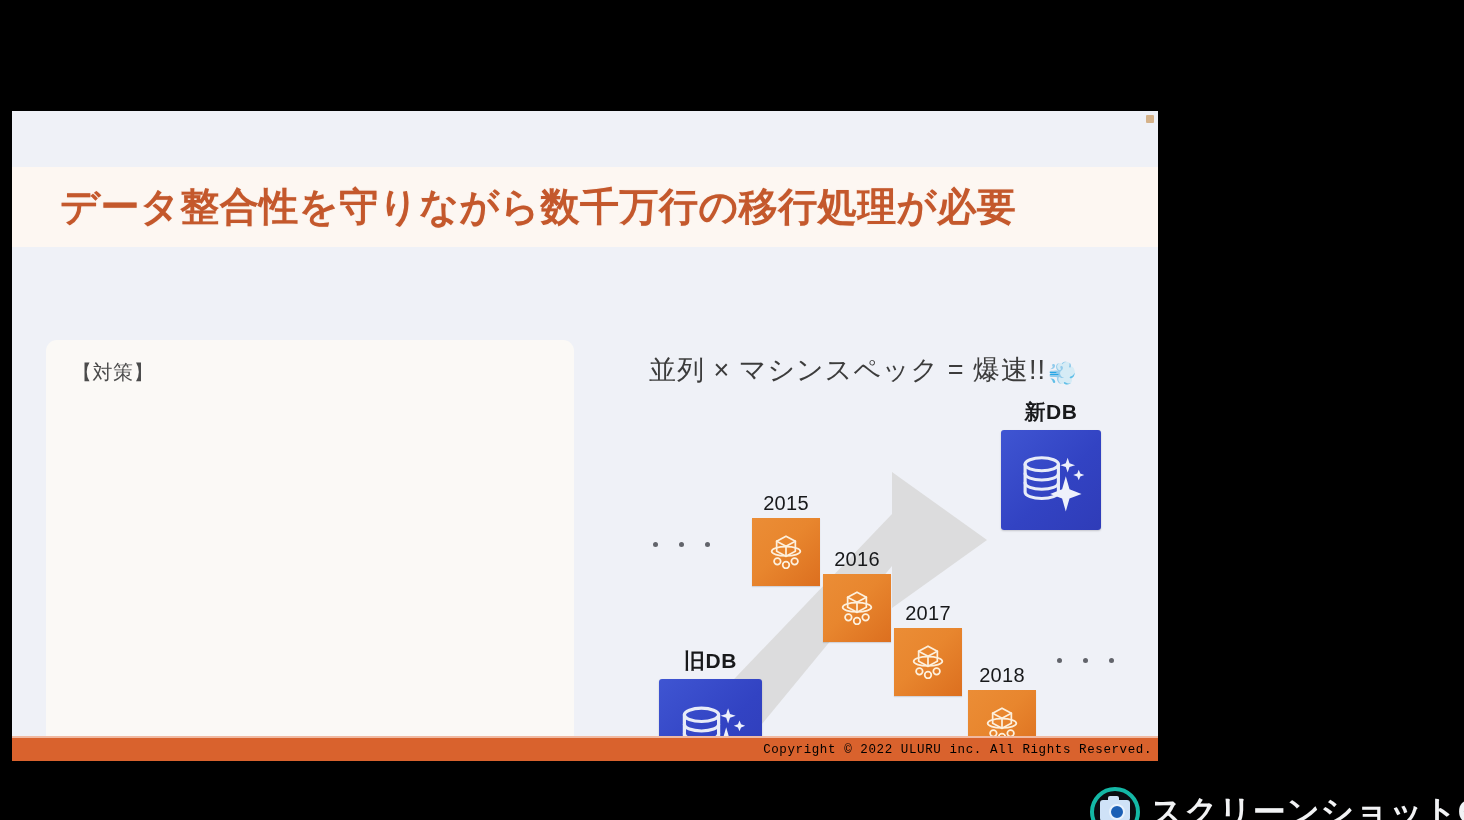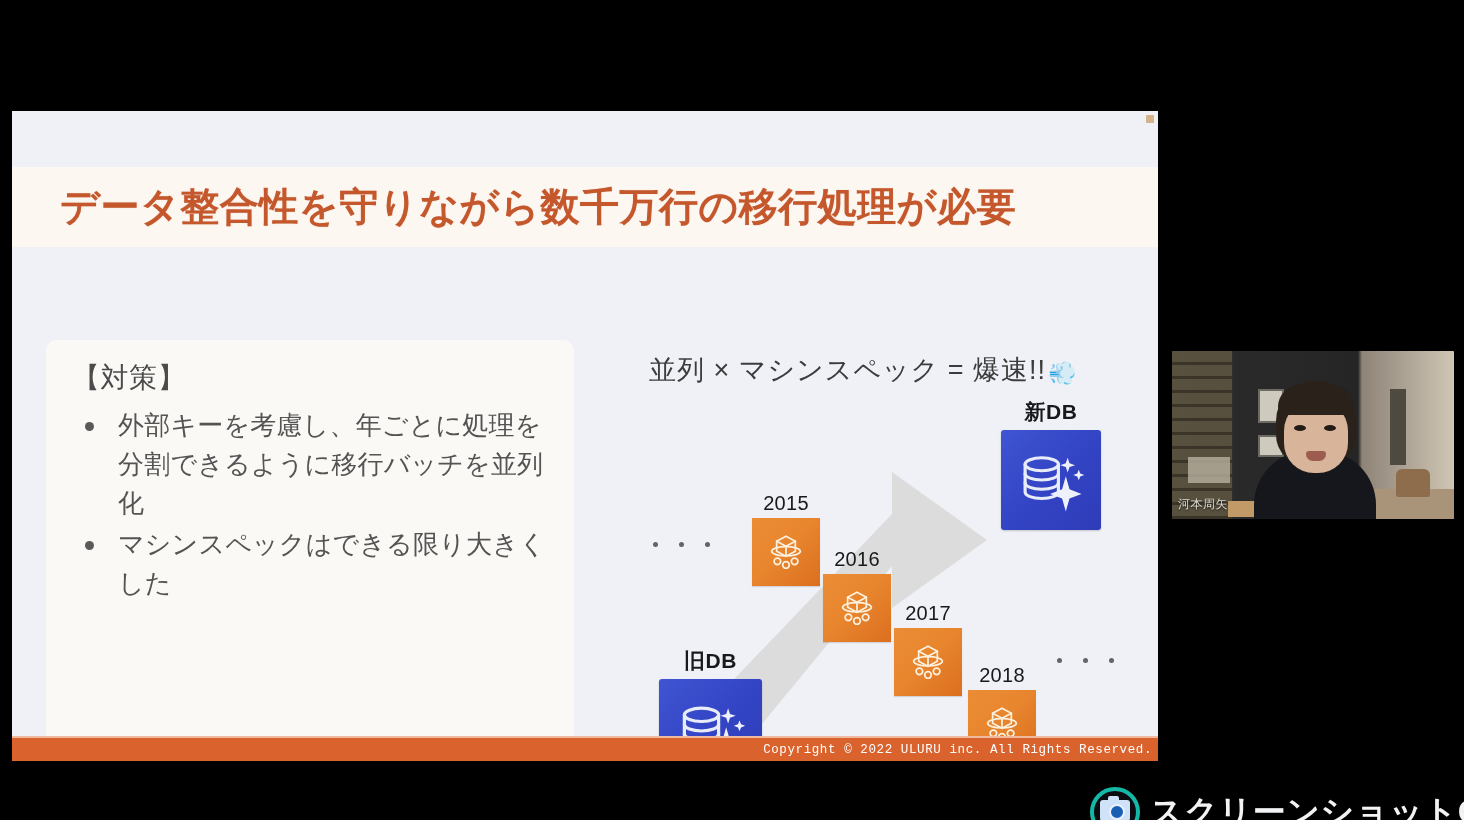--- a/index.html
+++ b/index.html
@@ -70,21 +70,21 @@
     top: 229px;
     width: 528px;
     height: 466px;
     background: #fbf9f6;
     border-radius: 11px;
   }
   #measures-heading {
     position: absolute;
     left: 26px;
     top: 19px;
-    font-size: 28px;
+    font-size: 20px;
     color: #4b4b4b;
     letter-spacing: 0.5px;
   }
   #measures-list {
     position: absolute;
     left: 26px;
     top: 66px;
     width: 486px;
     list-style: none;
   }
@@ -216,21 +216,21 @@
     height: 25px;
     background: #d9622d;
     border-top: 2px solid #f0b9a1;
     display: flex;
     align-items: center;
     justify-content: flex-end;
   }
   #copyright {
     font-family: "Liberation Mono", "DejaVu Sans Mono", monospace;
     font-size: 12.5px;
-    color: #ffffff;
+    color: #000000;
     margin-right: 6px;
     letter-spacing: 0.6px;
     white-space: nowrap;
   }
 
   
   #webcam {
     position: absolute;
     left: 1172px;
     top: 323px;
@@ -444,30 +444,20 @@
   <div id="slide">
 
     <div id="slide-corner-dot"></div>
 
     <div id="title-band">
       <div id="slide-title">データ整合性を守りながら数千万行の移行処理が必要</div>
     </div>
 
     <div id="measures-card">
       <div id="measures-heading">【対策】</div>
-      <ul id="measures-list">
-        <li>
-          <span class="bullet-dot"></span>
-          <span>外部キーを考慮し、年ごとに処理を分割できるように移行バッチを並列化</span>
-        </li>
-        <li>
-          <span class="bullet-dot"></span>
-          <span>マシンスペックはできる限り大きくした</span>
-        </li>
-      </ul>
     </div>
 
     <div id="diagram">
 
       <div id="diagram-heading">
         <span>並列 × マシンスペック = 爆速!!</span><span class="puff">💨</span>
       </div>
 
       <svg id="growth-arrow" viewBox="0 0 350 290" preserveAspectRatio="none">
         <polygon points="8,258 205,52 205,10 300,78 205,146 205,104 52,290 8,290" fill="#dadada" opacity="0.92" transform="translate(0,-8)"></polygon>
@@ -583,40 +573,20 @@
         </div>
       </div>
 
     </div>
 
     <div id="slide-footer">
       <div id="copyright">Copyright © 2022 ULURU inc. All Rights Reserved.</div>
     </div>
   </div>
 
-  <div id="webcam">
-    <div id="webcam-bg"></div>
-    <div id="cam-slats"></div>
-    <div class="cam-frame" id="cam-frame-1"></div>
-    <div class="cam-frame" id="cam-frame-2"></div>
-    <div id="cam-sign"></div>
-    <div id="cam-door"></div>
-    <div id="cam-floor"></div>
-    <div id="cam-chair"></div>
-    <div id="cam-table"></div>
-    <div id="cam-plant"></div>
-    <div id="cam-body"></div>
-    <div id="cam-hair"></div>
-    <div id="cam-face"></div>
-    <div id="cam-bangs"></div>
-    <div class="cam-eye" id="cam-eye-l"></div>
-    <div class="cam-eye" id="cam-eye-r"></div>
-    <div id="cam-mouth"></div>
-    <div id="webcam-name">河本周矢</div>
-  </div>
 
   <div id="screenshot-ok">
     <div id="screenshot-ok-icon">
       <div id="camera-glyph"></div>
       <div id="ok-stamp">OK</div>
     </div>
     <div id="screenshot-ok-label">スクリーンショットOK</div>
   </div>
 
 </div>

